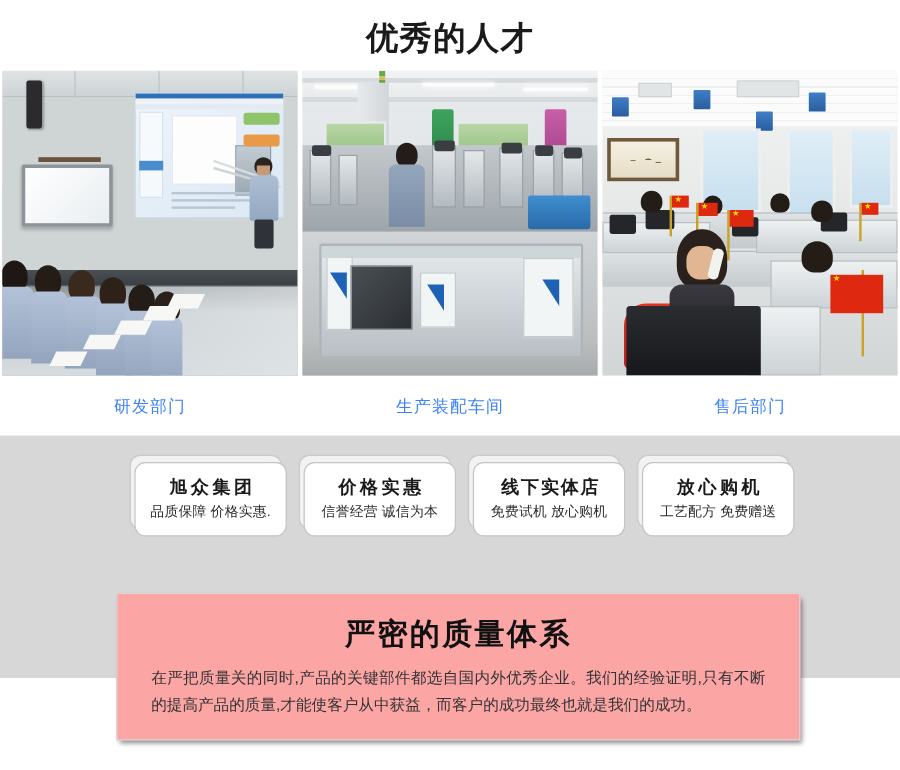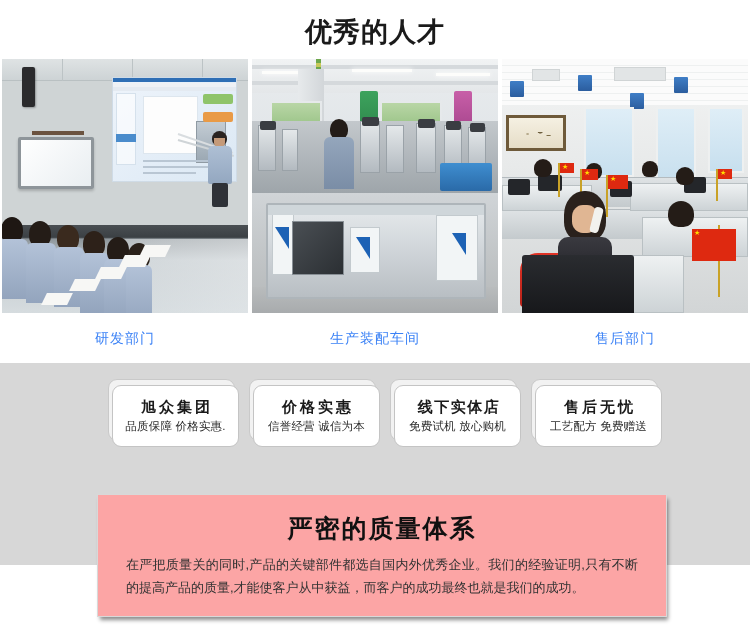--- a/index.html
+++ b/index.html
@@ -465,21 +465,21 @@
   <div class="badge">
     <div class="back-card"></div>
     <div class="front-card">
       <div class="b-title" style="letter-spacing:1.5px">线下实体店</div>
       <div class="b-sub">免费试机 放心购机</div>
     </div>
   </div>
   <div class="badge">
     <div class="back-card"></div>
     <div class="front-card">
-      <div class="b-title">售后无忧</div>
+      <div class="b-title">放心购机</div>
       <div class="b-sub">工艺配方 免费赠送</div>
     </div>
   </div>
 </div>
 
 <div class="quality-box">
   <div class="quality-title">严密的质量体系</div>
   <div class="quality-body">在严把质量关的同时,产品的关键部件都选自国内外优秀企业。我们的经验证明,只有不断的提高产品的质量,才能使客户从中获益，而客户的成功最终也就是我们的成功。</div>
 </div>
 

